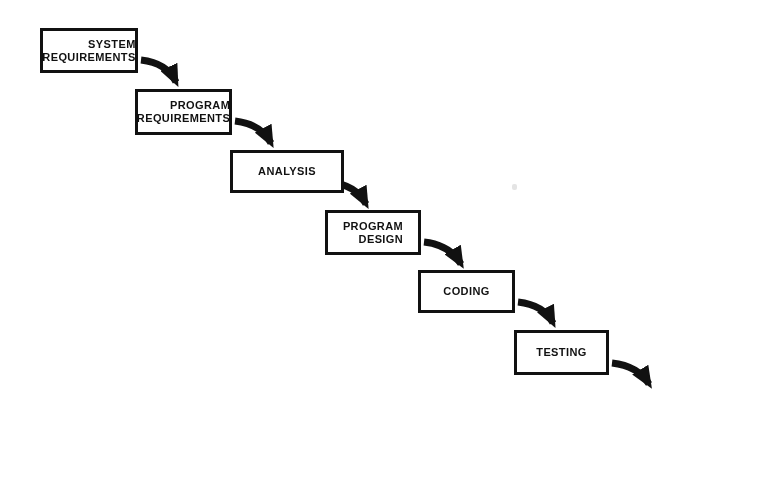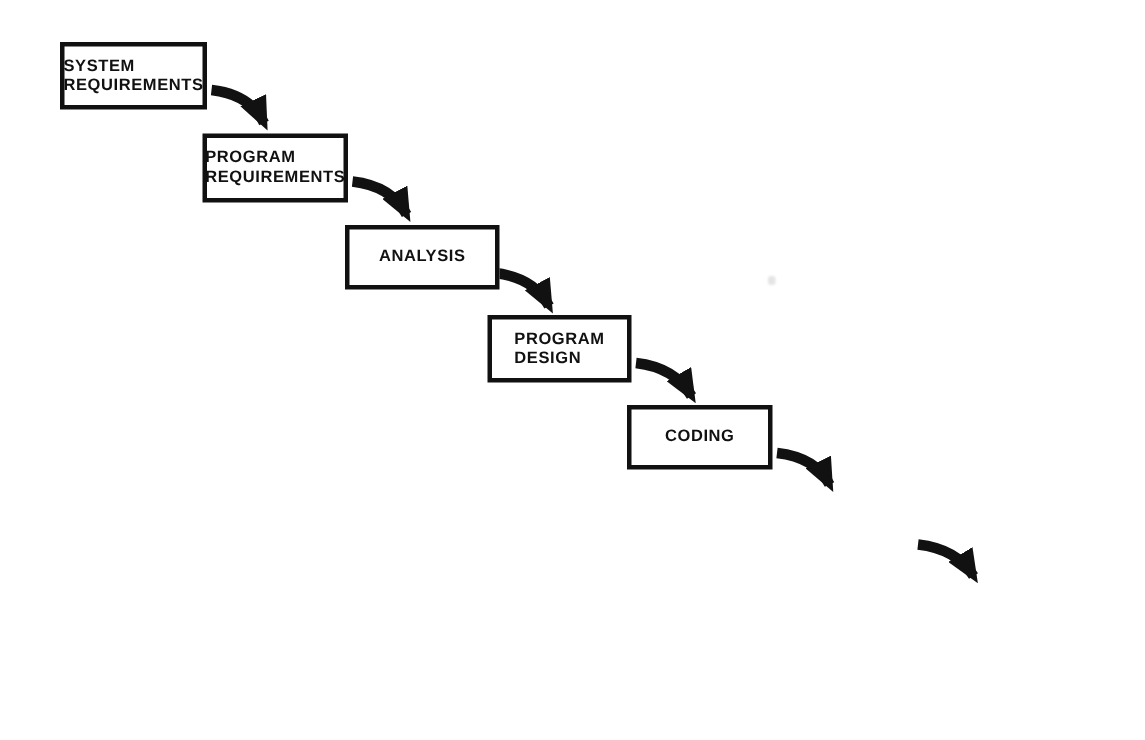--- a/index.html
+++ b/index.html
@@ -24,33 +24,33 @@
     pointer-events: none;
   }
   .box {
     position: absolute;
     box-sizing: border-box;
     border: 3px solid #111111;
     background: #ffffff;
     display: flex;
     align-items: center;
     justify-content: center;
-    text-align: left;
+    text-align: right;
   }
   .box-label {
     font-weight: bold;
     font-size: 11px;
     line-height: 13px;
     letter-spacing: 0.4px;
     color: #111111;
     white-space: pre-line;
   }
   .b1 { left: 40px;  top: 28px;  width: 98px; height: 45px; }
   .b2 { left: 135px; top: 89px;  width: 97px; height: 46px; }
-  .b3 { left: 230px; top: 150px; width: 103px; height: 43px; }
+  .b3 { left: 230px; top: 150px; width: 114px; height: 43px; }
   .b4 { left: 325px; top: 210px; width: 96px; height: 45px; }
   .b5 { left: 418px; top: 270px; width: 97px; height: 43px; }
   .b6 { left: 514px; top: 330px; width: 95px; height: 45px; }
   .b7 { left: 608px; top: 391px; width: 95px; height: 46px; }
   .speck {
     position: absolute;
     left: 512px;
     top: 184px;
     width: 5px;
     height: 6px;
@@ -97,17 +97,20 @@
 
   <div class="box b5">
     <span class="box-label">CODING</span>
   </div>
 
   <div class="box b4">
     <span class="box-label">PROGRAM
 DESIGN</span>
   </div>
 
+  <div class="box b6">
+    <span class="box-label">TESTING</span>
+  </div>
 
 
   <div class="speck"></div>
 
 </div>
 
 </body></html>

